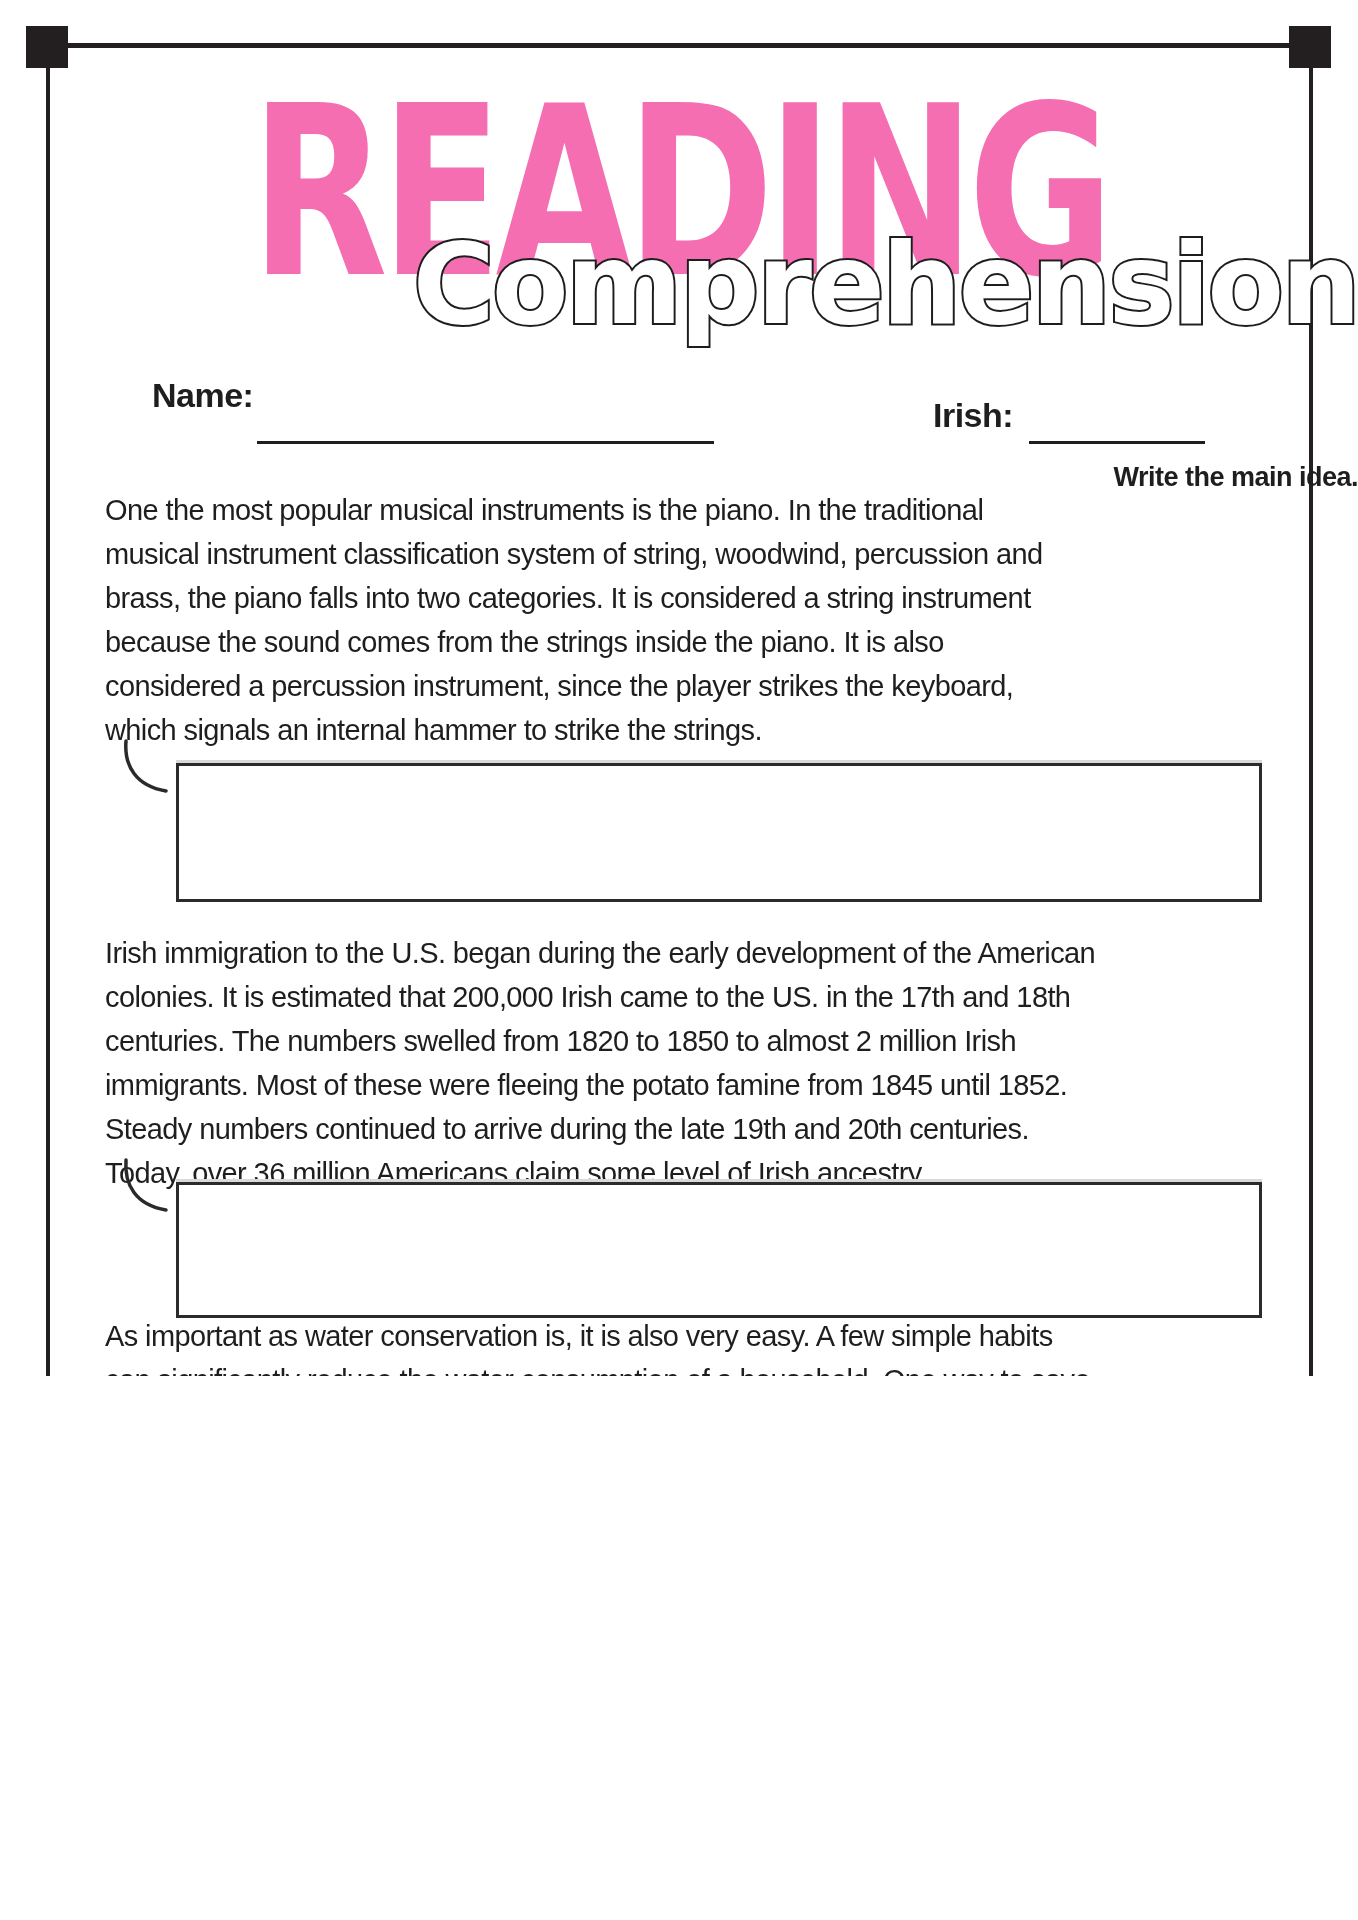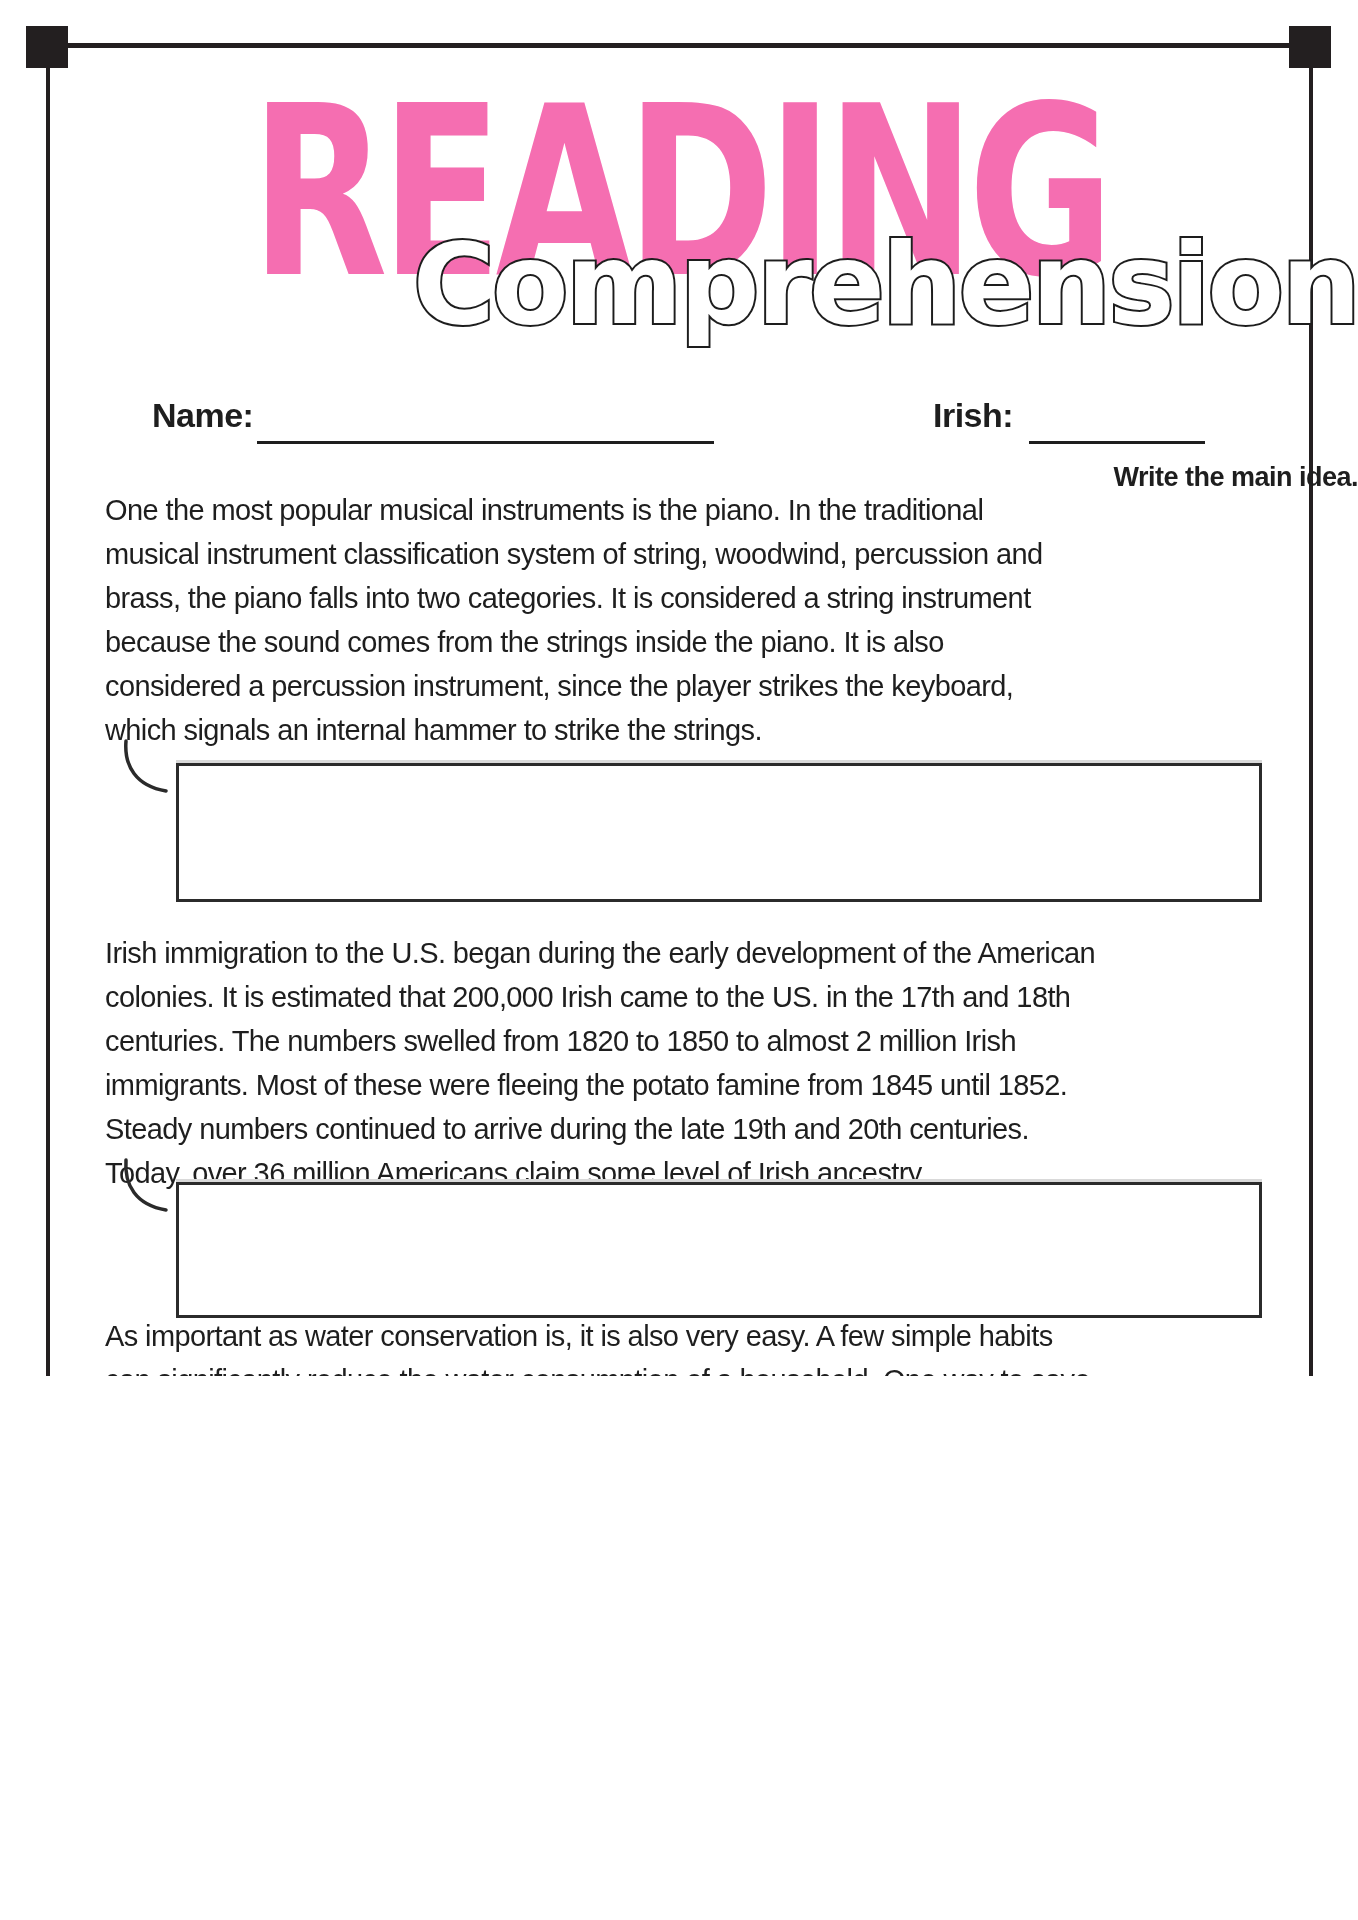--- a/index.html
+++ b/index.html
@@ -21,21 +21,21 @@
   
   .title-reading{position:absolute;left:0;right:0;top:76px;text-align:center;z-index:1;
       font-family:"DejaVu Sans",sans-serif;font-weight:800;font-size:178px;line-height:1;
       letter-spacing:-7px;transform:scaleY(1.32);transform-origin:top center;}
   .title-comprehension{position:absolute;left:0;right:0;top:228px;text-align:right;z-index:2;
       font-family:"DejaVu Sans",sans-serif;font-weight:700;font-size:112px;line-height:1;
       letter-spacing:-3px;color:#ffffff;-webkit-text-stroke:4px #1d1d1d;paint-order:stroke fill;}
 
   
   .field-label{position:absolute;font-size:34px;font-weight:700;letter-spacing:-0.5px;}
-  .name-label{left:152px;top:396px;}
+  .name-label{left:152px;top:376px;}
   .date-label{left:933px;top:396px;}
   .write-line{position:absolute;height:0;border-bottom:3px solid #1e1e1e;}
   .name-line{left:257px;top:441px;width:457px;}
   .date-line{left:1029px;top:441px;width:176px;}
 
   .instruction{position:absolute;left:0;right:0;top:462px;text-align:right;
       font-size:27px;font-weight:600;letter-spacing:-0.5px;}
 
   
   .passage{position:absolute;left:105px;width:1215px;font-size:29px;line-height:44px;

